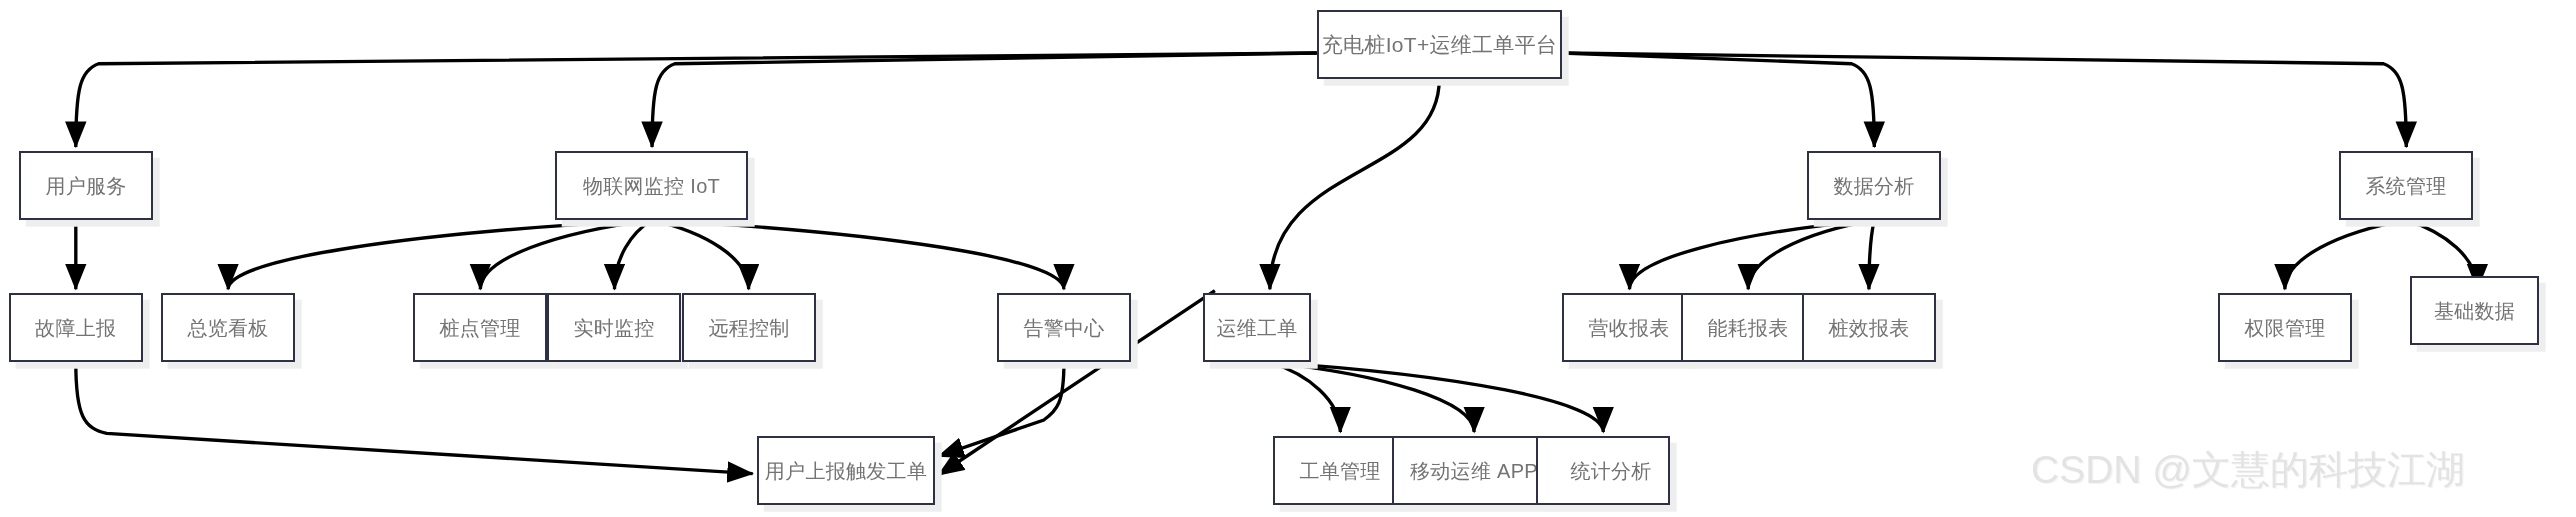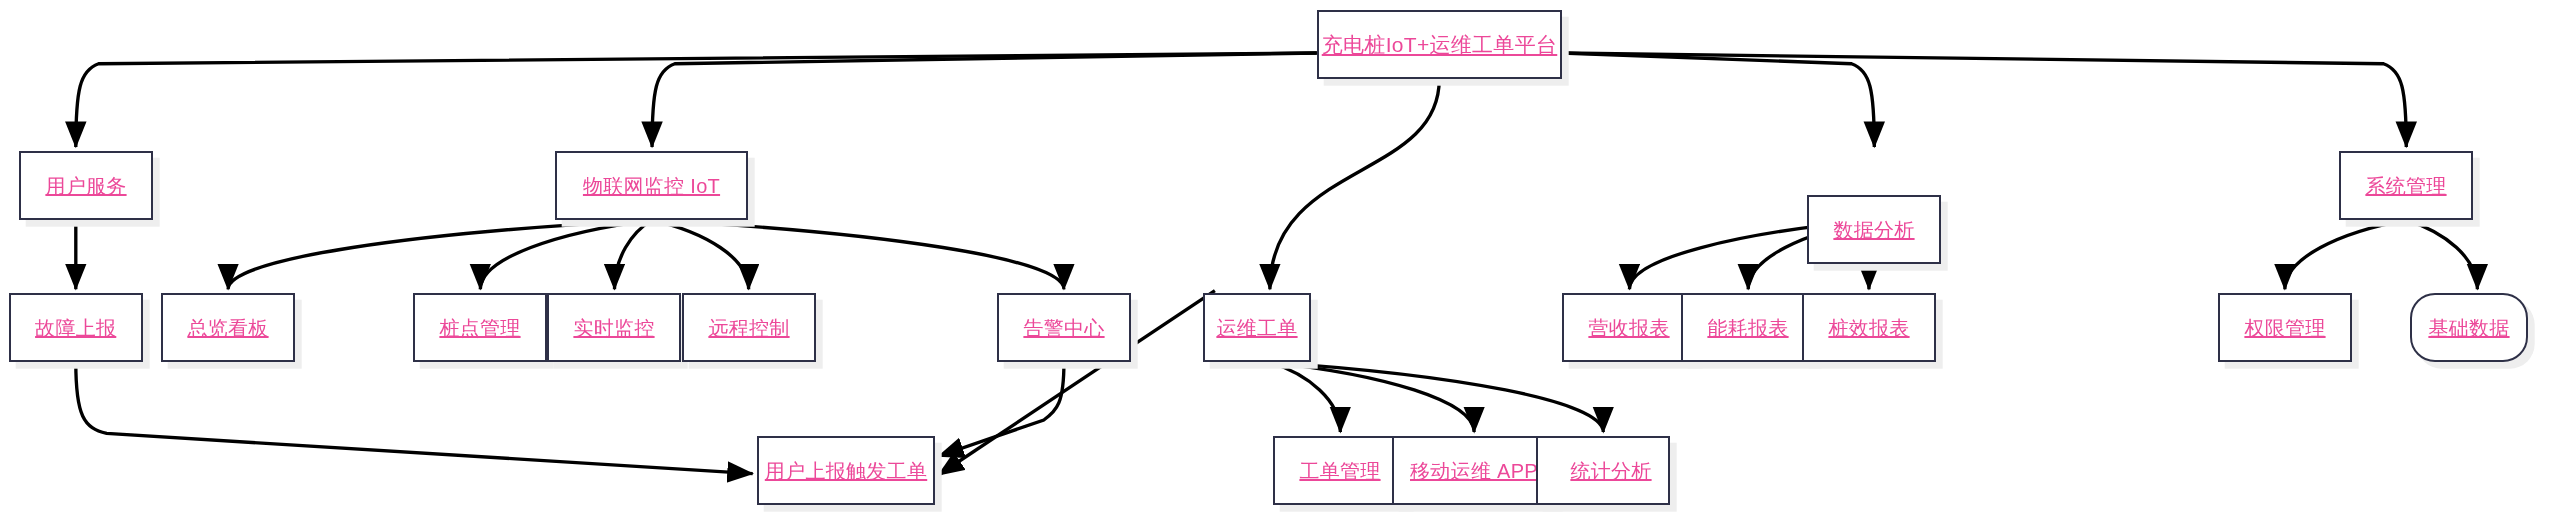--- a/index.html
+++ b/index.html
@@ -29,27 +29,26 @@
     box-sizing: border-box;
     background: #ffffff;
     border: 2.7px solid #2e3047;
     display: flex;
     align-items: center;
     justify-content: center;
     box-shadow: 6.7px 6.7px 0 0 #eeeeee;
     z-index: 2;
   }
   .node-label {
-    color: #ec4899;
+    color: #737373;
     font-size: 20px;
     line-height: 1.1;
     letter-spacing: 0.3px;
     white-space: nowrap;
     user-select: none;
-    text-decoration: underline;
   }
   .node.root .node-label { font-size: 21px; }
   #watermark {
     position: absolute;
     left: 2031px;
     top: 443px;
     font-size: 39px;
     color: #e3e3e3;
     text-shadow: 1.3px 1.3px 0 #f4f4f4;
     white-space: nowrap;
@@ -97,21 +96,21 @@
   <div id="nodes">
       <div class="node root" style="left: 1317px; top: 10px; width: 245px; height: 69px;">
         <span class="node-label">充电桩IoT+运维工单平台</span>
       </div>
       <div class="node" style="left: 19px; top: 151px; width: 134px; height: 69px;">
         <span class="node-label">用户服务</span>
       </div>
       <div class="node" style="left: 555px; top: 151px; width: 193px; height: 69px;">
         <span class="node-label">物联网监控 IoT</span>
       </div>
-      <div class="node" style="left: 1807px; top: 151px; width: 134px; height: 69px; margin-top: 44px;">
+      <div class="node" style="left: 1807px; top: 151px; width: 134px; height: 69px;">
         <span class="node-label">数据分析</span>
       </div>
       <div class="node" style="left: 2339px; top: 151px; width: 134px; height: 69px;">
         <span class="node-label">系统管理</span>
       </div>
       <div class="node" style="left: 8.7px; top: 293px; width: 134px; height: 69px;">
         <span class="node-label">故障上报</span>
       </div>
       <div class="node" style="left: 161px; top: 293px; width: 134px; height: 69px;">
         <span class="node-label">总览看板</span>
@@ -136,32 +135,33 @@
       </div>
       <div class="node" style="left: 1681px; top: 293px; width: 134px; height: 69px;">
         <span class="node-label">能耗报表</span>
       </div>
       <div class="node" style="left: 1802px; top: 293px; width: 134px; height: 69px;">
         <span class="node-label">桩效报表</span>
       </div>
       <div class="node" style="left: 2218px; top: 293px; width: 134px; height: 69px;">
         <span class="node-label">权限管理</span>
       </div>
-      <div class="node" style="left: 2410px; top: 293px; width: 118px; height: 69px; border-radius: 25px;">
+      <div class="node" style="left: 2410px; top: 276px; width: 129px; height: 69px;">
         <span class="node-label">基础数据</span>
       </div>
       <div class="node" style="left: 757px; top: 436px; width: 178px; height: 69px;">
         <span class="node-label">用户上报触发工单</span>
       </div>
       <div class="node" style="left: 1273px; top: 436px; width: 134px; height: 69px;">
         <span class="node-label">工单管理</span>
       </div>
       <div class="node" style="left: 1392px; top: 436px; width: 164px; height: 69px;">
         <span class="node-label">移动运维 APP</span>
       </div>
       <div class="node" style="left: 1536px; top: 436px; width: 134px; height: 69px; padding-left: 16px;">
         <span class="node-label">统计分析</span>
       </div>
     </div>
 
+  <div id="watermark">CSDN @文慧的科技江湖</div>
 
 </div>
 
 
 </body></html>

